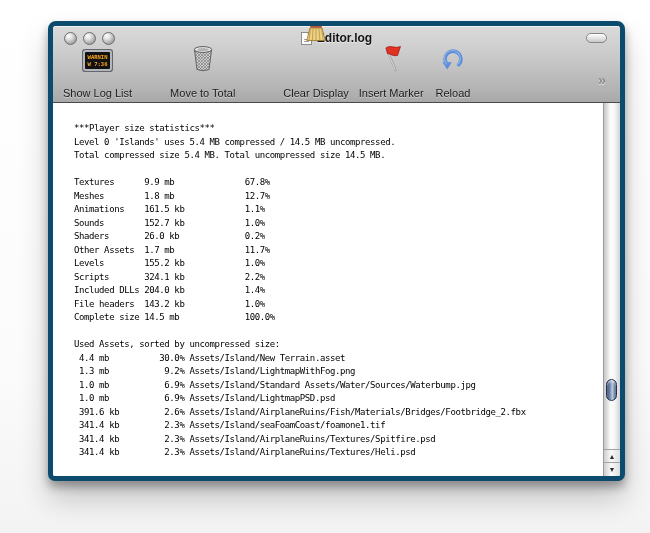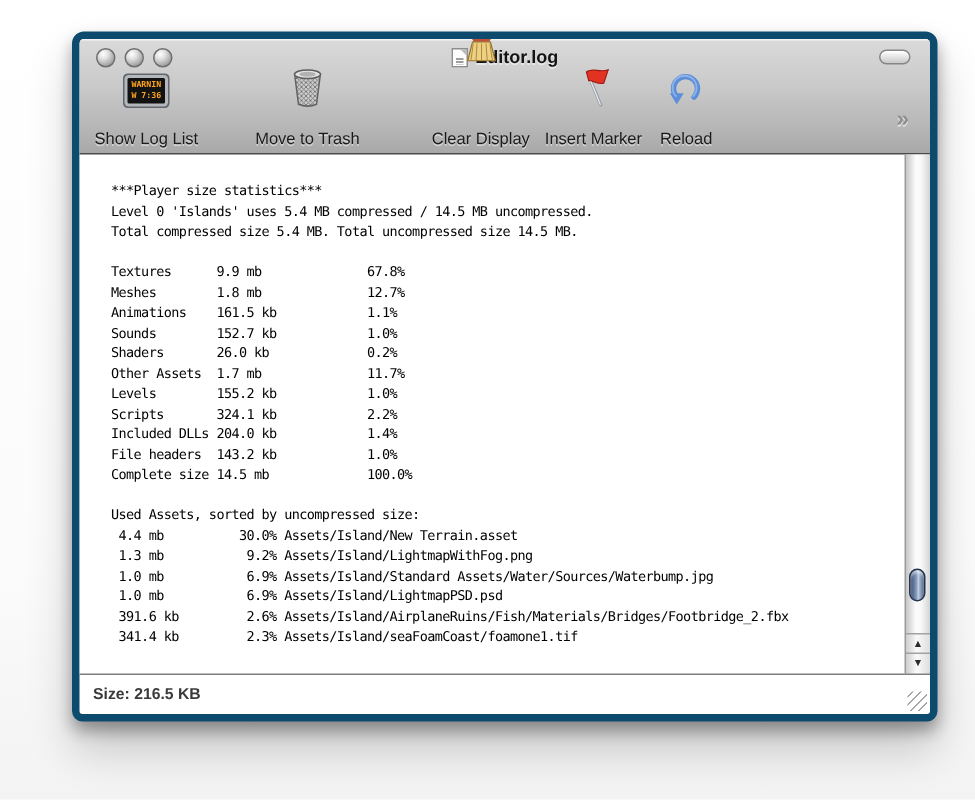--- a/index.html
+++ b/index.html
@@ -161,21 +161,21 @@
               <pattern id="mesh" width="3" height="3" patternUnits="userSpaceOnUse">
                 <path d="M0 3 L3 0 M0 0 L3 3" stroke="#737373" stroke-width="0.6" fill="none"></path>
               </pattern>
             </defs>
             <path d="M4.5 7 L7 26.5 Q13 29 19 26.5 L21.5 7 Z" fill="#cdcdcd" stroke="#5e5e5e" stroke-width="1"></path>
             <path d="M4.5 7 L7 26.5 Q13 29 19 26.5 L21.5 7 Z" fill="url(#mesh)"></path>
             <ellipse cx="13" cy="6.5" rx="8.7" ry="2.9" fill="#e3e3e3" stroke="#5e5e5e" stroke-width="1"></ellipse>
             <ellipse cx="13" cy="6.5" rx="5.5" ry="1.6" fill="#b2b2b2"></ellipse>
           </svg>
         </div>
-        <div class="tlabel">Move to Trash</div>
+        <div class="tlabel">Move to Total</div>
       </div>
 
       <div class="titem">
         <div class="ticon">
           <svg width="26" height="30" viewBox="0 0 26 30">
             <rect x="12.4" y="0.5" width="3.4" height="11" rx="1.6" fill="#d9b05e" stroke="#8a6a28" stroke-width="0.8" transform="rotate(6 13 6)"></rect>
             <path d="M9 11.5 Q13 8.8 17 11.5 L18.6 14.2 L7.4 14.2 Z" fill="#e3bd5e" stroke="#96722a" stroke-width="0.8"></path>
             <rect x="7.4" y="13.6" width="11.2" height="2.3" fill="#bf523a"></rect>
             <path d="M7 16 L19 16 L22.2 28.5 L3.8 28.5 Z" fill="#ecd084" stroke="#96722a" stroke-width="0.8"></path>
             <path d="M7.5 17 L6 28 M10 17 L9.4 28 M13 17 L13 28 M16 17 L16.8 28 M18.6 17 L20.2 28" stroke="#b08c3a" stroke-width="0.7" fill="none"></path>
@@ -244,18 +244,14 @@
         <div class="sb-btn">
           <span>▲</span>
         </div>
         <div class="sb-btn">
           <span>▼</span>
         </div>
       </div>
     </div>
   </div>
 
-  <div class="statusbar">
-    <span class="size-label">Size: 216.5 KB</span>
-    <div class="grip"></div>
-  </div>
 
 </div>
 
 </body></html>

